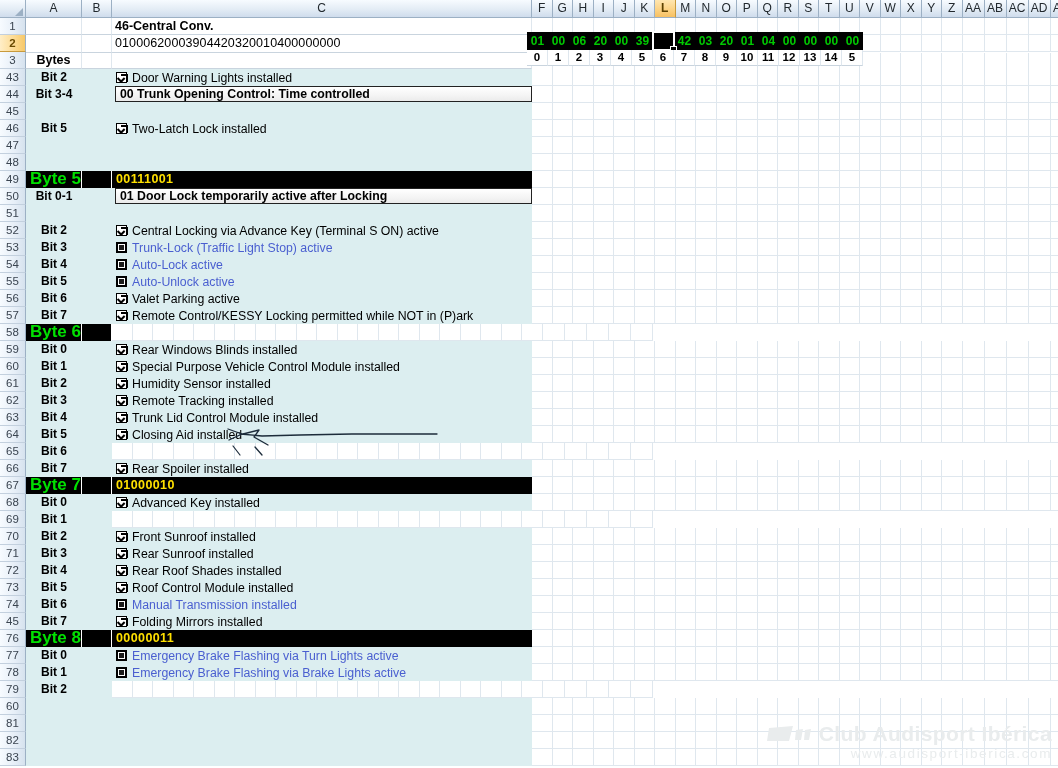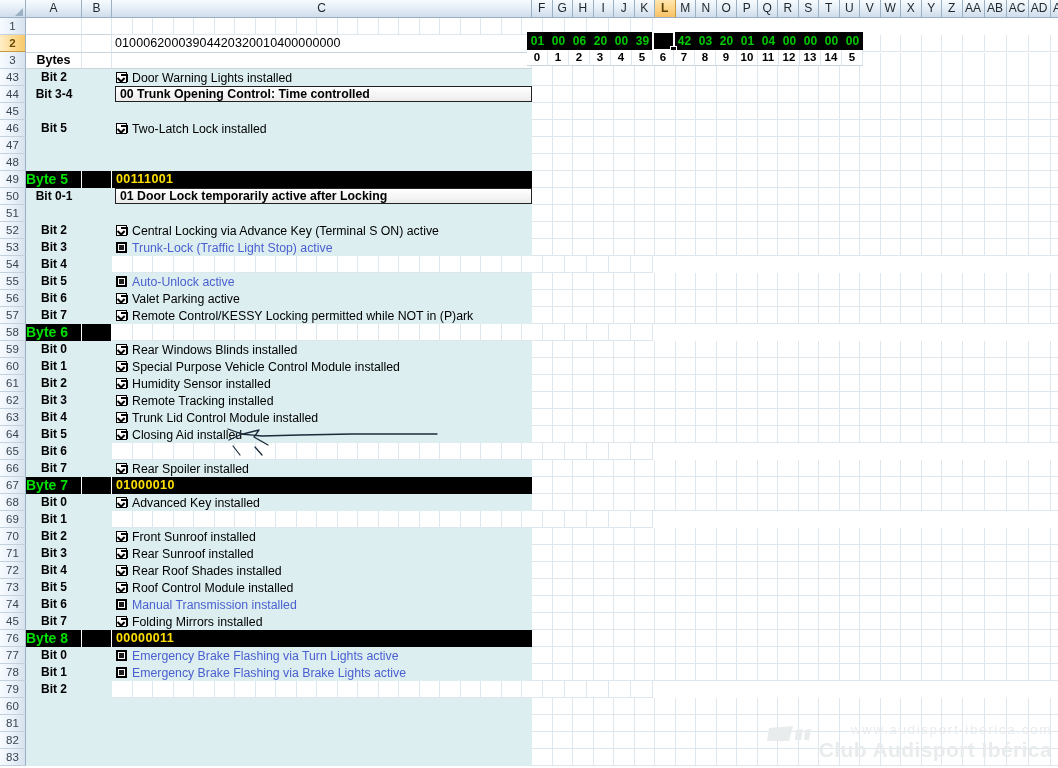--- a/index.html
+++ b/index.html
@@ -173,22 +173,22 @@
     background: #ffffff;
     border-right: 1px solid #dfe7ee;
     border-bottom: 1px solid #c9d4de;
   }
 
   
   .byterow .cA {
     background: #000000;
     color: #00e000;
     font-weight: bold;
-    font-size: 14px;
-    text-align: left;
+    font-size: 17px;
+    text-align: right;
     border-right: 1px solid #ffffff;
     border-bottom: none;
   }
   .byterow .cB {
     background: #000000;
     border-right: 1px solid #ffffff;
     border-bottom: none;
   }
   .byterow .cC {
     background: #000000;
@@ -398,20 +398,21 @@
       <div class="rh">60</div>
       <div class="rh">81</div>
       <div class="rh">82</div>
       <div class="rh">83</div>
     </div>
 
   <div id="sheet">
       <div class="srow">
         <div class="cell cA r1c"></div>
         <div class="cell cB r1c"></div>
+        <div class="cell cC r1c title-txt">46-Central Conv.</div>
         <div class="gcell" style="width: 20.5px;"></div>
         <div class="gcell" style="width: 20.5px;"></div>
         <div class="gcell" style="width: 20.5px;"></div>
         <div class="gcell" style="width: 20.5px;"></div>
         <div class="gcell" style="width: 20.5px;"></div>
         <div class="gcell" style="width: 20.5px;"></div>
         <div class="gcell" style="width: 20.5px;"></div>
         <div class="gcell" style="width: 20.5px;"></div>
         <div class="gcell" style="width: 20.5px;"></div>
         <div class="gcell" style="width: 20.5px;"></div>
@@ -847,20 +848,24 @@
         <div class="gcell" style="width: 20.5px;"></div>
         <div class="gcell" style="width: 22px;"></div>
         <div class="gcell" style="width: 22px;"></div>
         <div class="gcell" style="width: 22px;"></div>
         <div class="gcell" style="width: 22px;"></div>
         <div class="gcell" style="width: 22px;"></div>
       </div>
       <div class="srow">
         <div class="cell cA fillA bitlbl nogrid">Bit 4</div>
         <div class="cell cB fill nogrid"></div>
+        <div class="cell cC fill nogrid bitdesc">
+          <span class="cbx unchecked"></span>
+          <span class="desc-txt blue">Auto-Lock active</span>
+        </div>
         <div class="gcell" style="width: 20.5px;"></div>
         <div class="gcell" style="width: 20.5px;"></div>
         <div class="gcell" style="width: 20.5px;"></div>
         <div class="gcell" style="width: 20.5px;"></div>
         <div class="gcell" style="width: 20.5px;"></div>
         <div class="gcell" style="width: 20.5px;"></div>
         <div class="gcell" style="width: 20.5px;"></div>
         <div class="gcell" style="width: 20.5px;"></div>
         <div class="gcell" style="width: 20.5px;"></div>
         <div class="gcell" style="width: 20.5px;"></div>
@@ -1879,17 +1884,17 @@
     <path d="M255 447 L262 455" stroke="#1c2b3a" stroke-width="1.3" fill="none" stroke-linecap="round"></path>
     <path d="M233 446 L240 455" stroke="#1c2b3a" stroke-width="1.2" fill="none" stroke-linecap="round"></path>
   </svg>
 
   <div id="watermark">
     <svg id="wm-logo" viewBox="0 0 46 20">
       <polygon points="2,4 26,2 22,17 0,17" fill="#e9eced"></polygon>
       <polygon points="29,6 36,5 34,16 28,16" fill="#e9eced"></polygon>
       <polygon points="38,6 44,5 42,16 37,16" fill="#e9eced"></polygon>
     </svg>
+    <div id="wm-main">Club Audisport Ibérica</div>
     <div id="wm-sub">www.audisport-iberica.com</div>
-    <div id="wm-main">Club Audisport Ibérica</div>
   </div>
 
 </div>
 
 </body></html>

